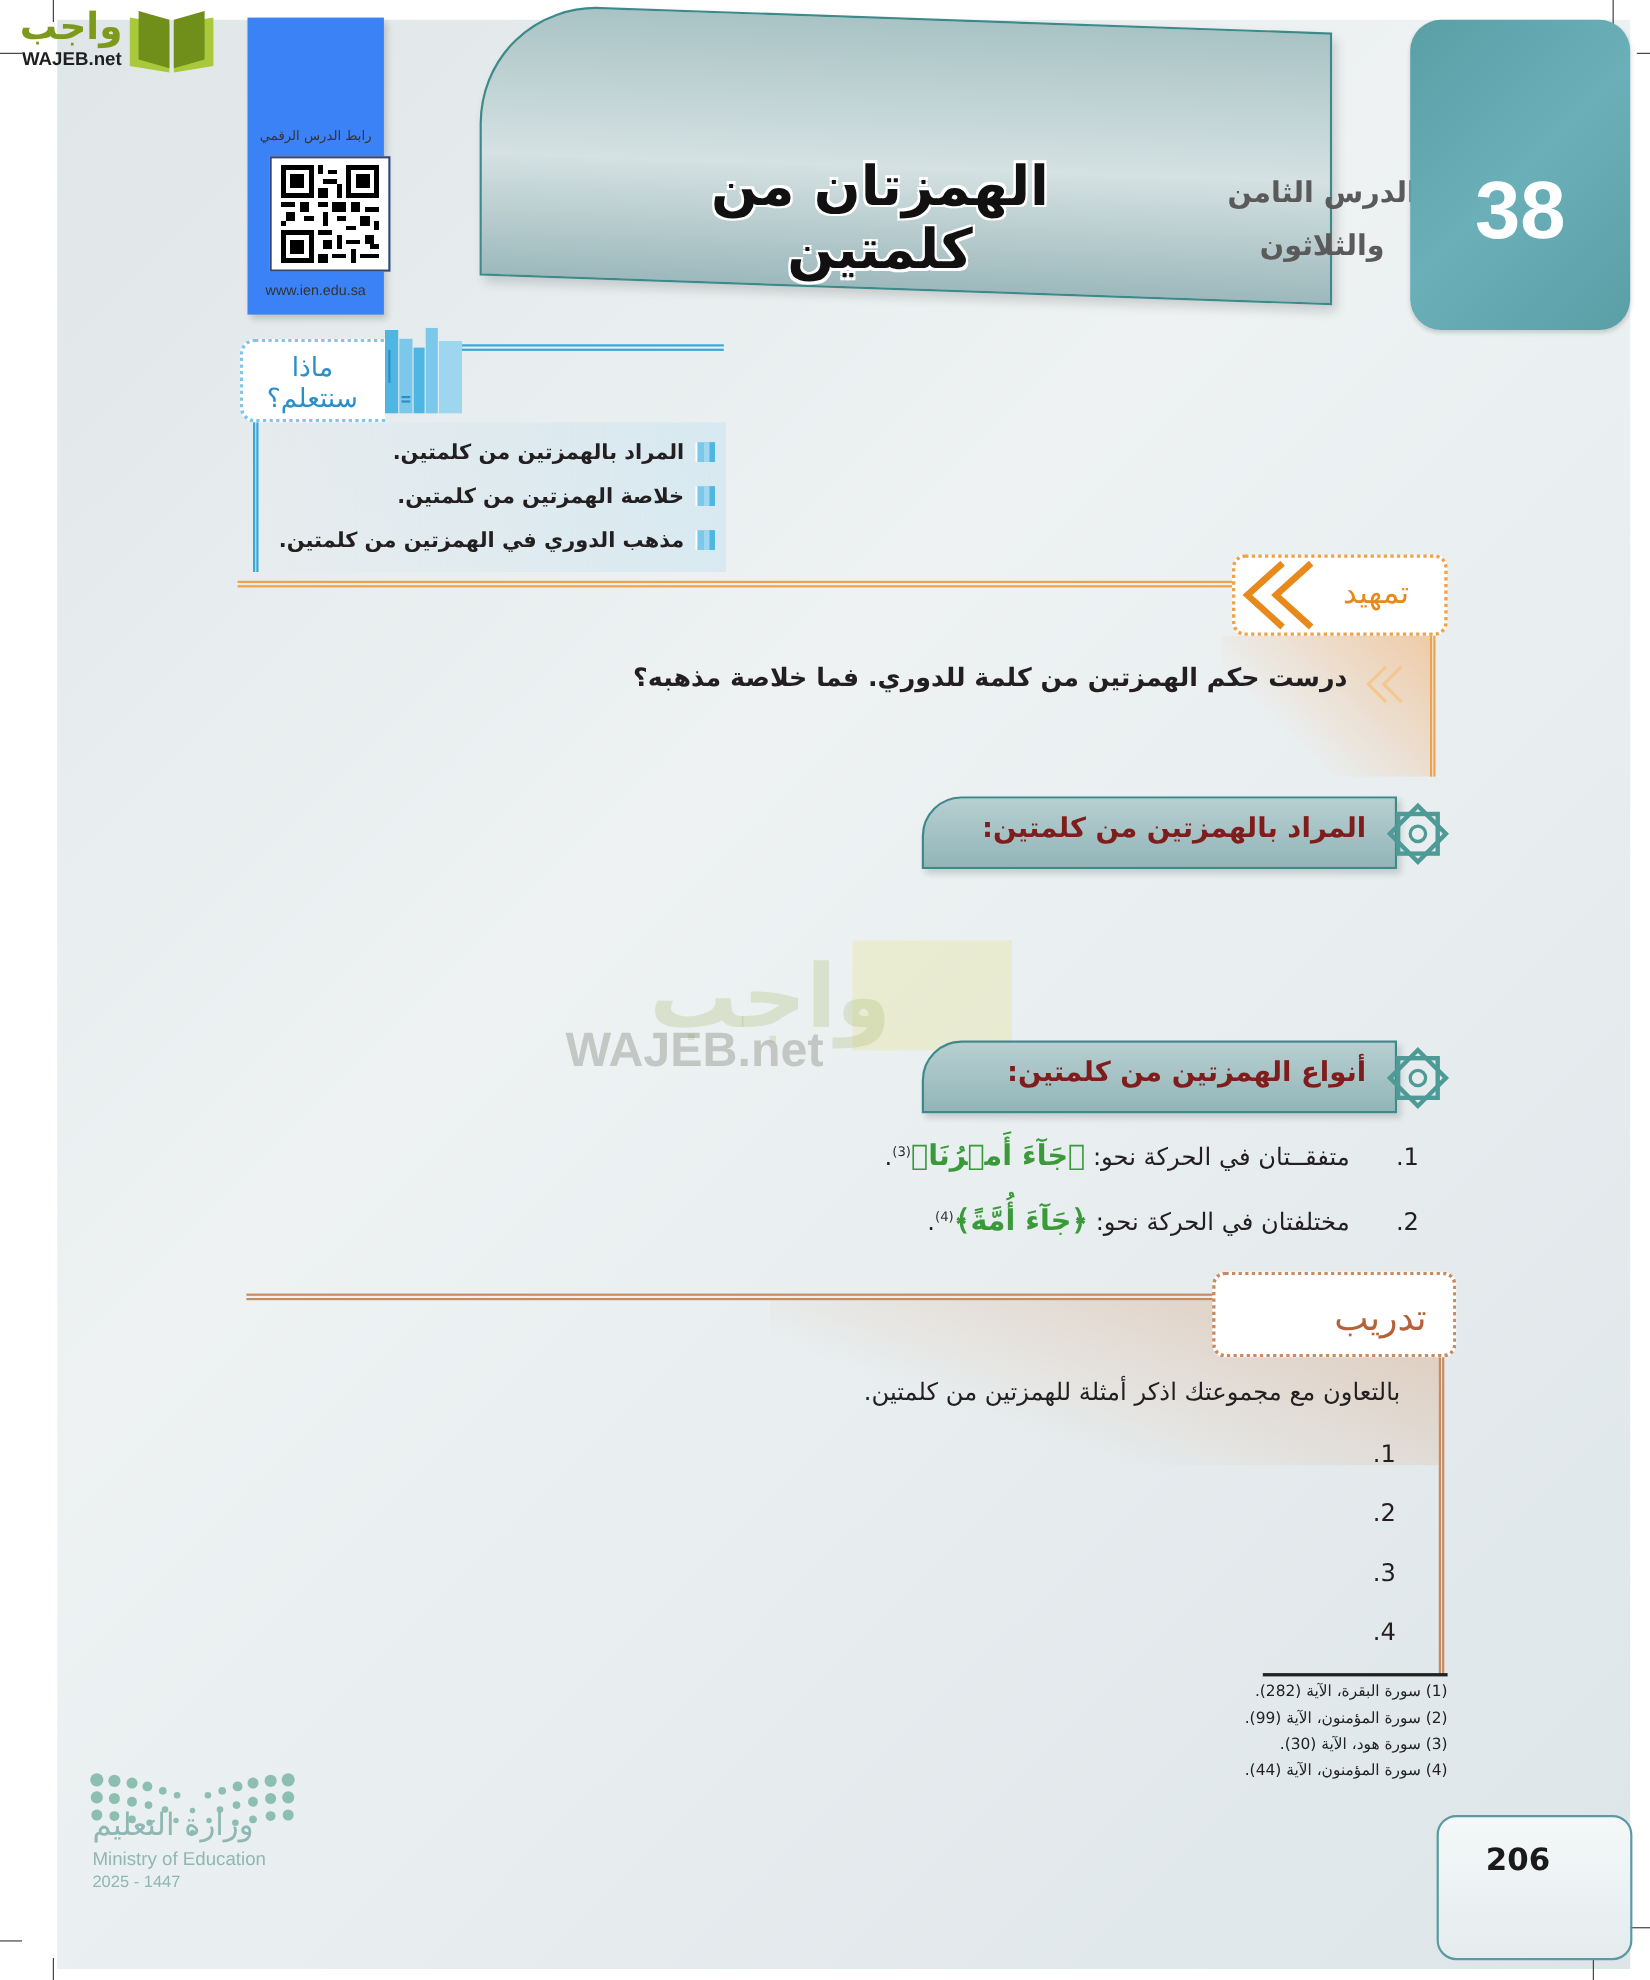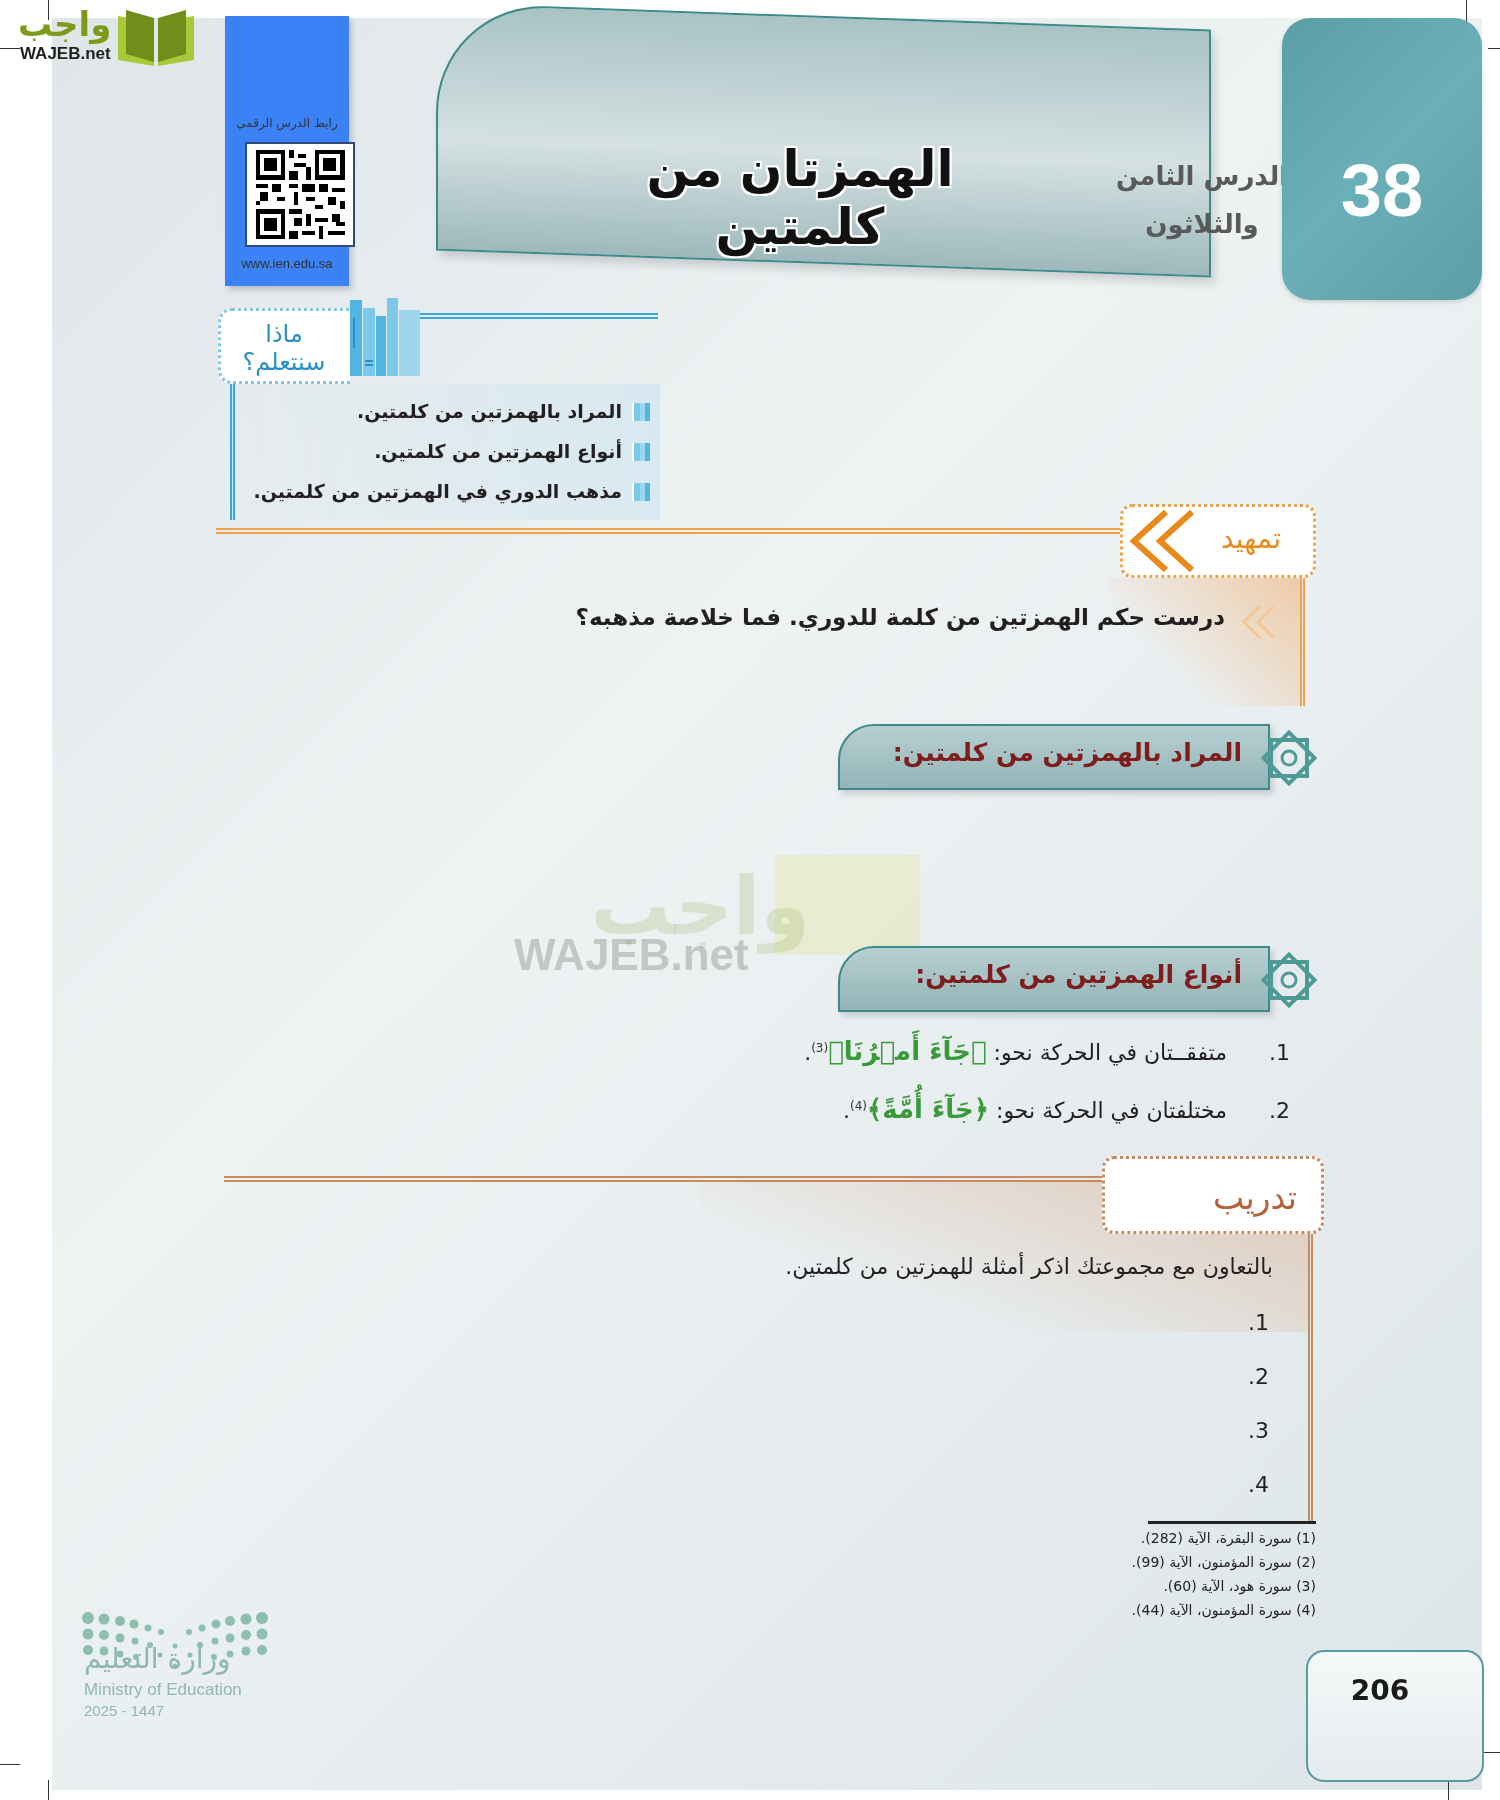--- a/index.html
+++ b/index.html
@@ -168,21 +168,21 @@
   <rect x="26" y="18" width="10" height="60" fill="#4fb5e1"></rect>
   <rect x="37" y="0" width="11" height="78" fill="#7cc8ea"></rect>
   <rect x="49" y="12" width="21" height="66" fill="#9ed6ef"></rect>
   <rect x="3" y="20" width="2" height="30" fill="#2a8fc7"></rect>
   <rect x="15" y="62" width="8" height="2" fill="#2a8fc7"></rect>
     <rect x="15" y="66" width="8" height="2" fill="#2a8fc7"></rect>
 </svg>
 <div class="learn-line"></div>
 <div class="learn-panel"></div>
 <div class="learn-item" style="top:400px"><span class="bullet"></span><span>المراد بالهمزتين من كلمتين.</span></div>
-<div class="learn-item" style="top:440px"><span class="bullet"></span><span>أنواع الهمزتين من كلمتين.</span></div>
+<div class="learn-item" style="top:440px"><span class="bullet"></span><span>خلاصة الهمزتين من كلمتين.</span></div>
 <div class="learn-item" style="top:480px"><span class="bullet"></span><span>مذهب الدوري في الهمزتين من كلمتين.</span></div>
 
 <div class="orange-rule"></div>
 <div class="tamheed-glow"></div>
 <div class="tamheed-tab"></div>
 <svg class="chev-big" viewBox="0 0 80 66">
   <polyline points="40,4 8,33 40,62" fill="none" stroke="#e8891c" stroke-width="6"></polyline>
   <polyline points="66,4 34,33 66,62" fill="none" stroke="#e8891c" stroke-width="6"></polyline>
 </svg>
 <div class="tamheed-label">تمهيد</div>
@@ -234,21 +234,21 @@
 <div class="tadreeb-vline"></div>
 <div class="tadreeb-q">بالتعاون مع مجموعتك اذكر أمثلة للهمزتين من كلمتين.</div>
 <div class="blank-num" style="top:1310px">.1</div>
 <div class="blank-num" style="top:1364px">.2</div>
 <div class="blank-num" style="top:1418px">.3</div>
 <div class="blank-num" style="top:1472px">.4</div>
 
 <div class="fn-rule"></div>
 <div class="fn" style="top:1530px">(1)  سورة البقرة، الآية (282).</div>
 <div class="fn" style="top:1554px">(2)  سورة المؤمنون، الآية (99).</div>
-<div class="fn" style="top:1578px">(3)  سورة هود، الآية (60).</div>
+<div class="fn" style="top:1578px">(3)  سورة هود، الآية (30).</div>
 <div class="fn" style="top:1602px">(4)  سورة المؤمنون، الآية (44).</div>
 
 <svg class="moe" viewBox="0 0 190 80">
   <g fill="#8cbfb0">
     <circle cx="8" cy="8" r="6"></circle>
       <circle cx="24" cy="9" r="5.5"></circle>
       <circle cx="40" cy="11" r="5"></circle>
       <circle cx="54" cy="14" r="4.5"></circle>
       <circle cx="68" cy="18" r="3.5"></circle>
       <circle cx="81" cy="22" r="3"></circle>

